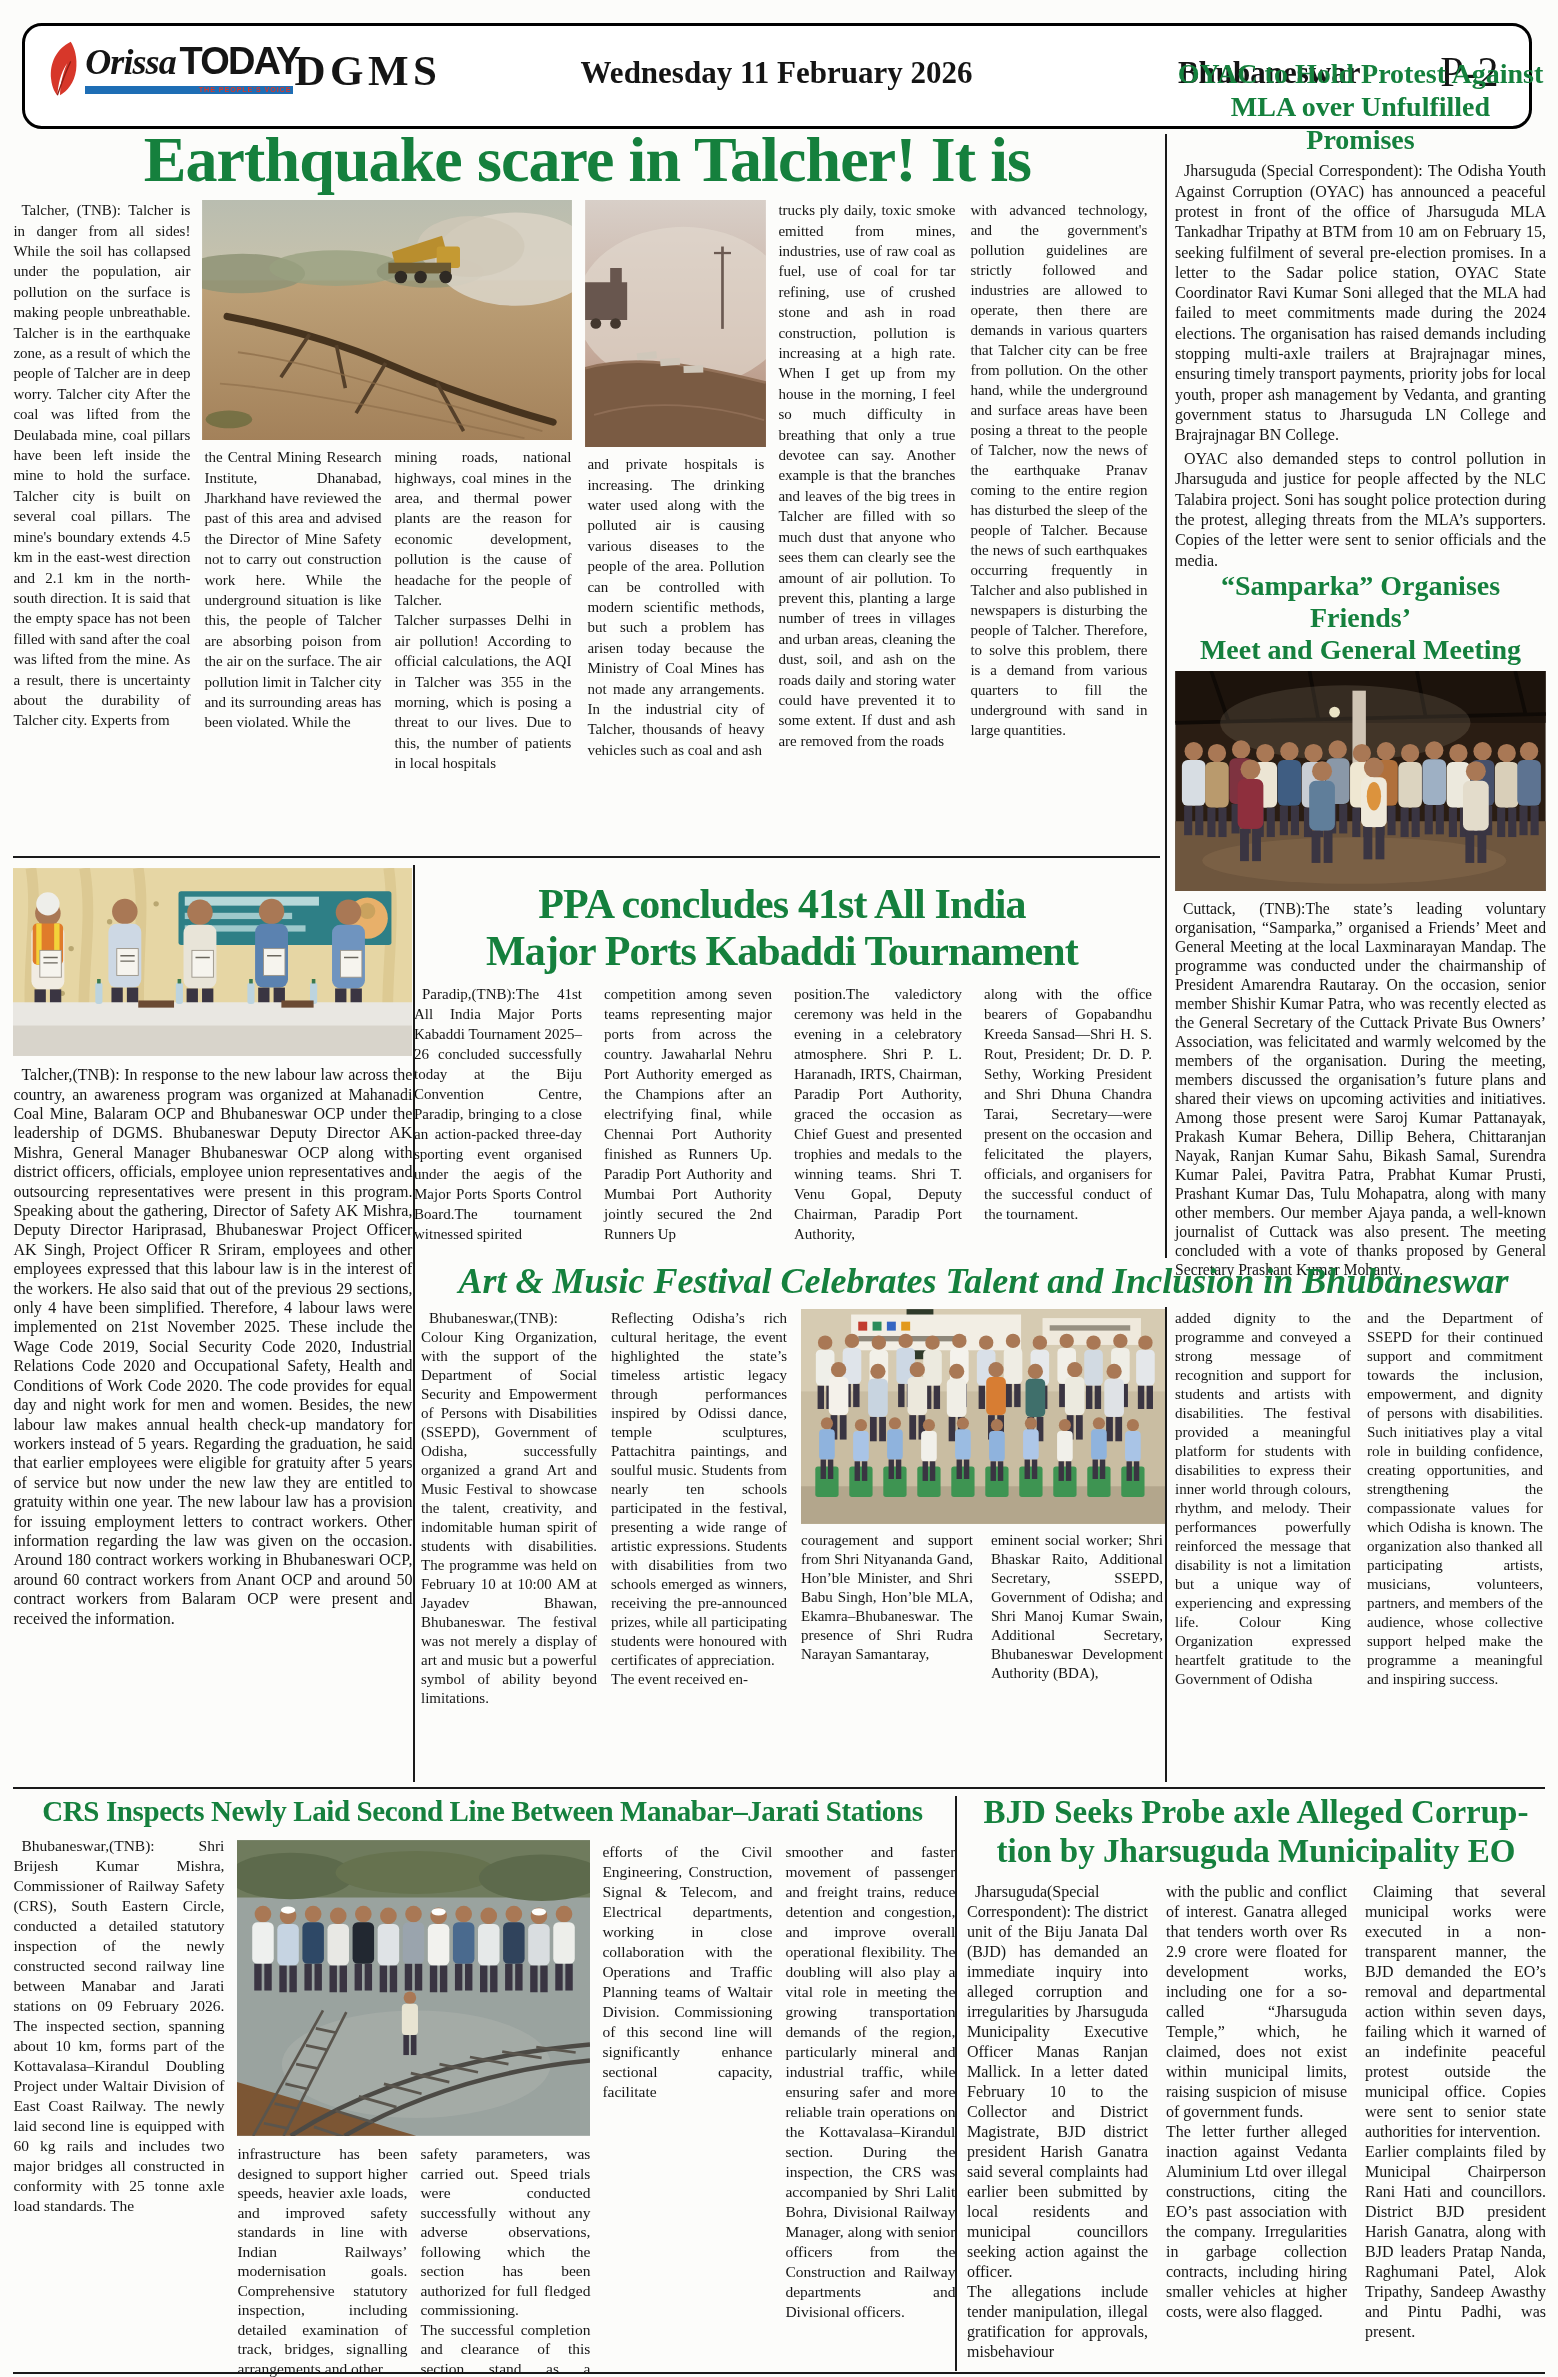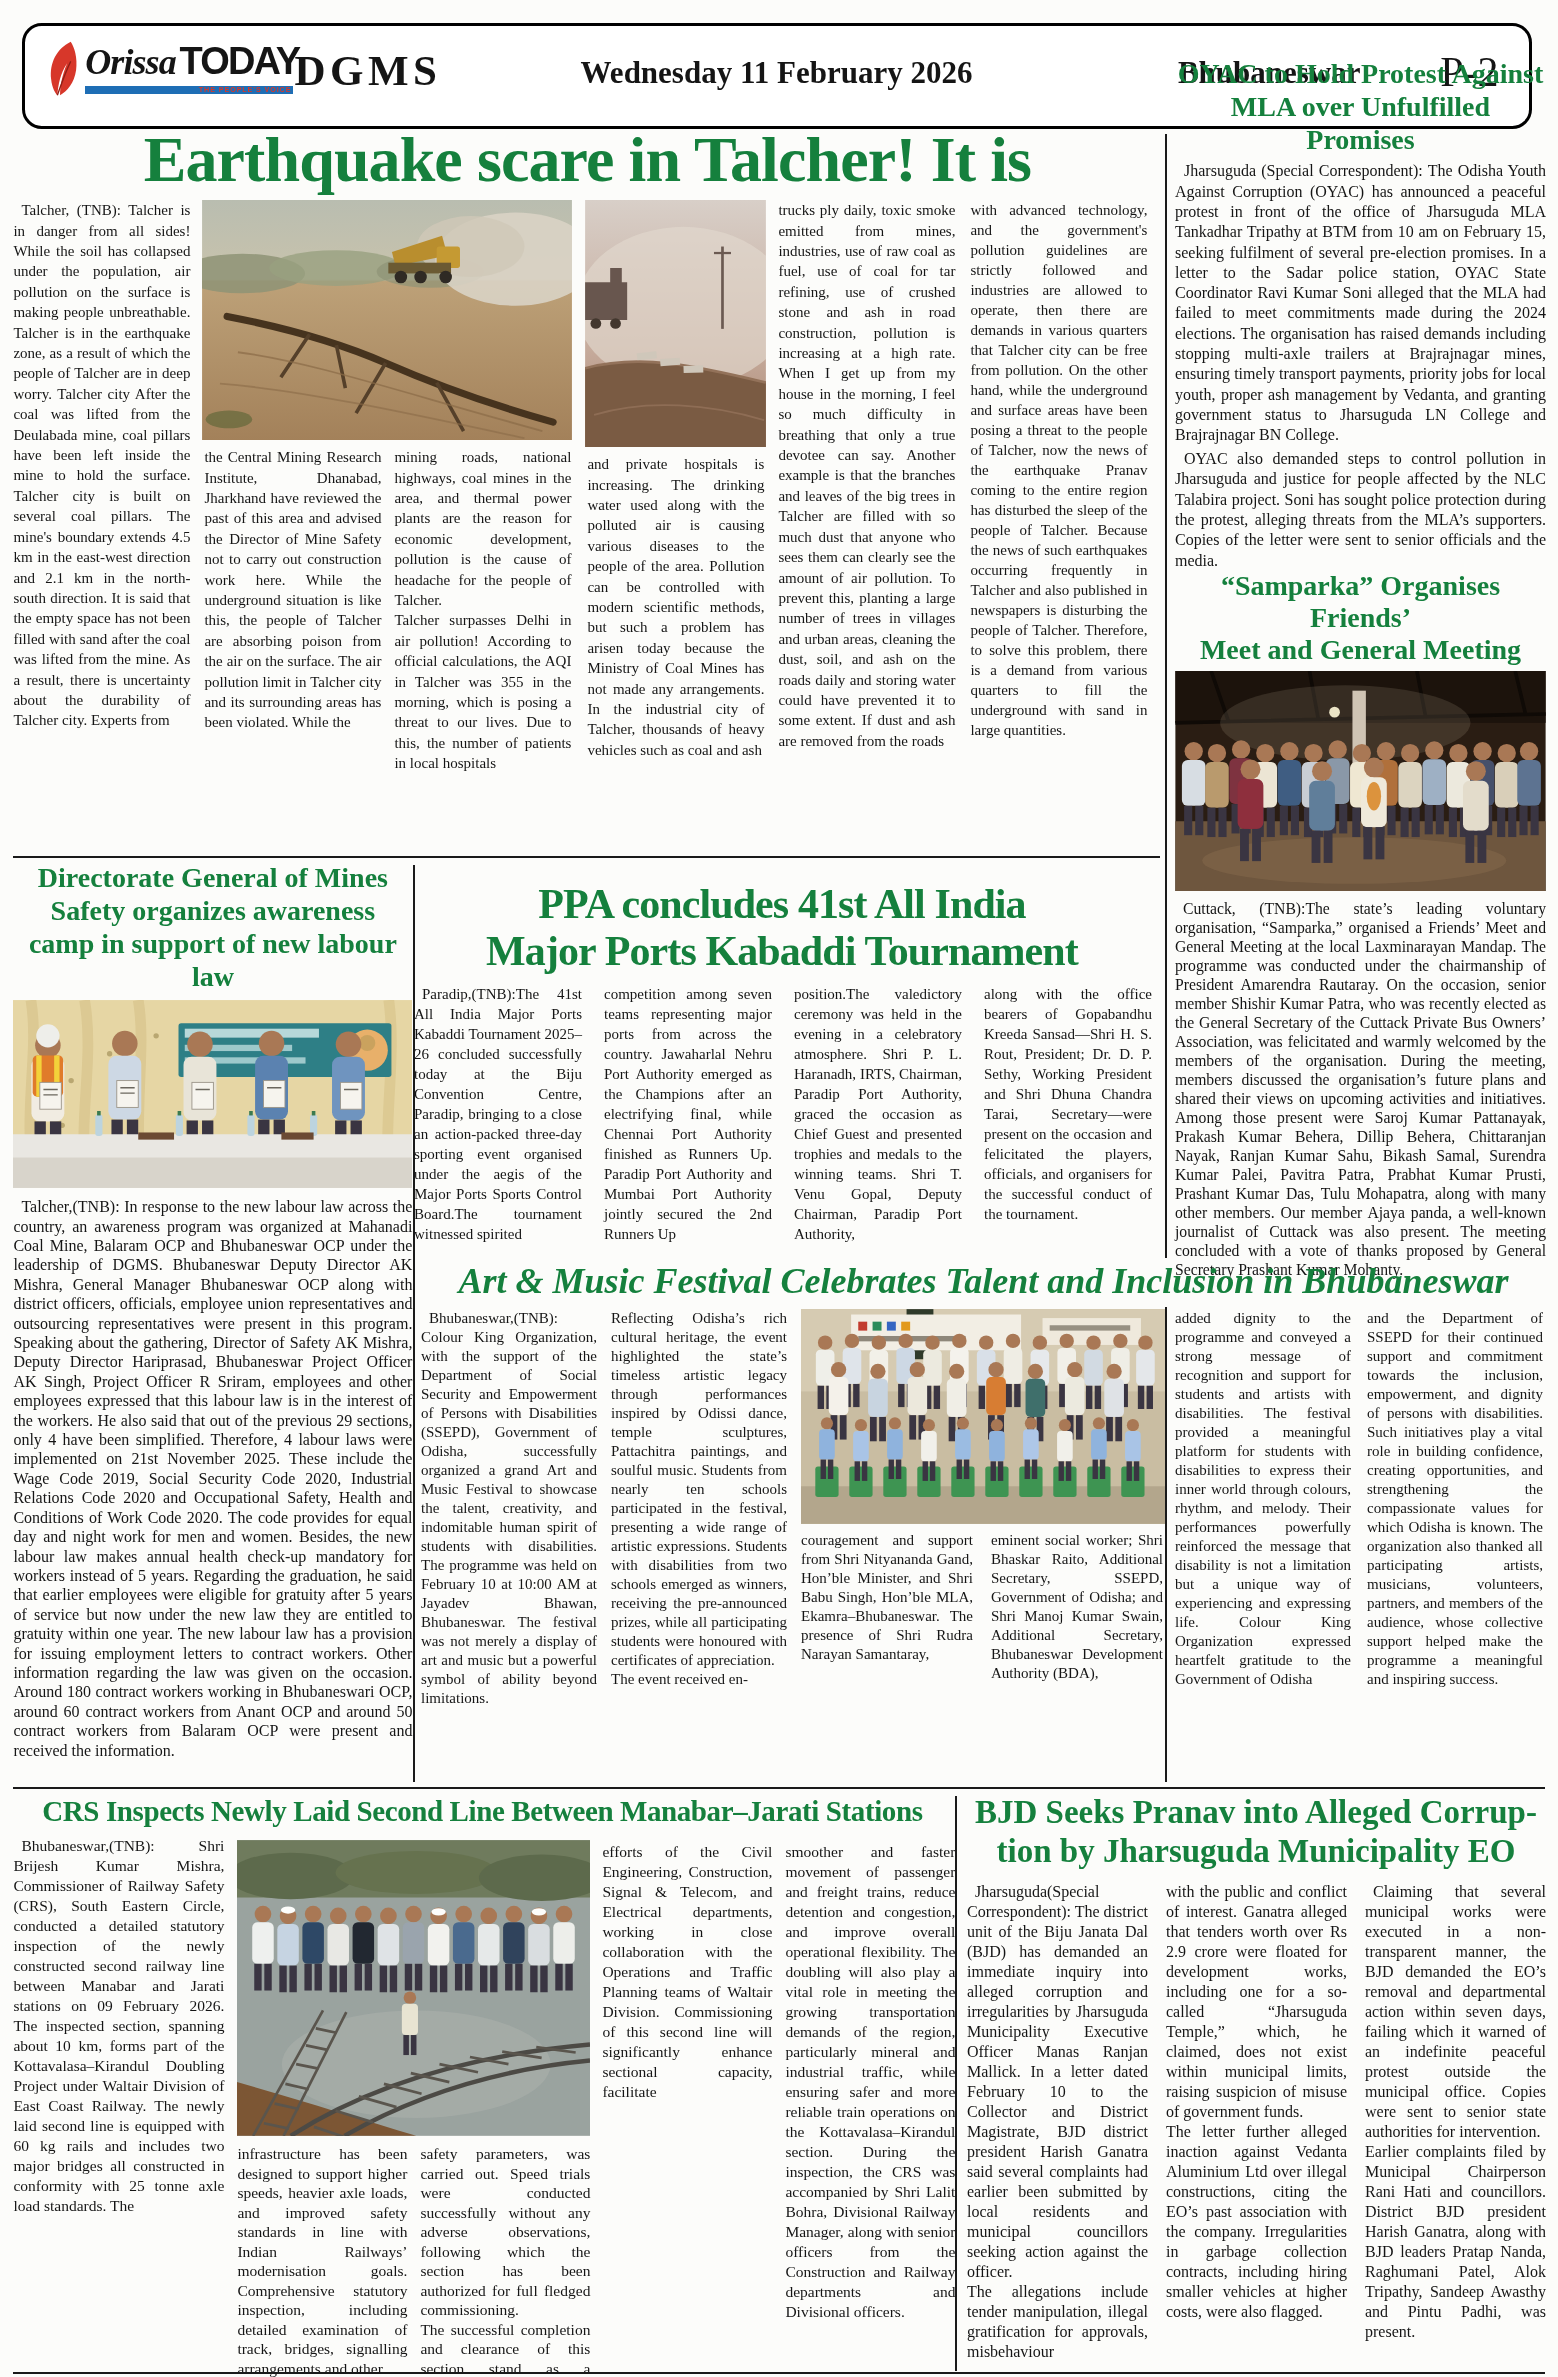--- a/index.html
+++ b/index.html
@@ -211,25 +211,20 @@
         <use href="#man" x="146" y="98" width="36" height="118" style="color:#607e9a"></use>
         <use href="#man" x="204" y="94" width="36" height="118" style="color:#efe9da"></use>
         <use href="#man" x="318" y="98" width="36" height="118" style="color:#e3dccb"></use>
       </g>
       <ellipse cx="222" cy="140" rx="8" ry="16" fill="#d98a2b" opacity="0.9"></ellipse>
     </svg>
     <div class="jtext ind samp-body" style="margin-top:7.2px;">Cuttack, (TNB):The state’s leading voluntary organisation, “Samparka,” organised a Friends’ Meet and General Meeting at the local Laxminarayan Mandap.  The programme was conducted under the chairmanship of President Amarendra Rautaray. On the occasion, senior member Shishir Kumar Patra, who was recently elected as the General Secretary of the Cuttack Private Bus Owners’ Association, was felicitated and warmly welcomed by the members of the organisation. During the meeting, members discussed the organisation’s future plans and shared their views on upcoming activities and initiatives.  Among those present were Saroj Kumar Pattanayak, Prakash Kumar Behera, Dillip Behera, Chittaranjan Nayak, Ranjan Kumar Sahu, Bikash Samal, Surendra Kumar Palei, Pavitra Patra, Prabhat Kumar Prusti, Prashant Kumar Das,  Tulu Mohapatra, along with many other members. Our member Ajaya panda, a well-known journalist of Cuttack was also present. The meeting concluded with a vote of thanks proposed by General Secretary Prashant Kumar Mohanty.</div>
   </section>
 
   <section class="abs" style="left:13.4px; top:861px; width:399px;">
-    <h2 style="margin:0;">
-      <span class="hl dgms-h" style="display:block;">Directorate General of Mines</span>
-      <span class="hl dgms-h" style="display:block;">Safety organizes awareness</span>
-      <span class="hl dgms-h" style="display:block;">camp in support of new labour law</span>
-    </h2>
     <svg class="photo" style="margin-top:7.2px;" width="399" height="188" viewBox="0 0 446 210">
       <rect width="446" height="210" fill="#e6d6a4"></rect>
       <g stroke="#d8c48c" stroke-width="12" opacity="0.7" fill="none">
         <path d="M20,0 C30,60 10,120 24,210"></path>
           <path d="M80,0 C92,70 70,140 84,210"></path>
         <path d="M140,0 C150,60 132,130 146,210"></path>
           <path d="M420,0 C430,70 410,150 424,210"></path>
       </g>
       <g fill="#b9a771">
         <circle cx="40" cy="40" r="3"></circle>
@@ -425,21 +420,21 @@
           <ellipse cx="225" cy="80" rx="8" ry="4" fill="#fdfdfb"></ellipse>
           <ellipse cx="337" cy="80" rx="8" ry="4" fill="#fdfdfb"></ellipse>
         </g>
         <use href="#man" x="180" y="168" width="26" height="72" style="color:#e8e4d2"></use>
       </svg>
     </div>
   </section>
 
   <section class="abs" style="left:967px; top:1793px; width:578px;">
     <h2 style="margin:0;">
-      <span class="hl bjd-h" style="display:block;">BJD Seeks Pranav into Alleged Corrup-</span>
+      <span class="hl bjd-h" style="display:block;">BJD Seeks Probe axle Alleged Corrup-</span>
       <span class="hl bjd-h" style="display:block;">tion by Jharsuguda Municipality EO</span>
     </h2>
     <div style="position:relative; height:494px; margin-top:10.7px;">
       <div class="abs jtext ind bjd-col" style="left:0;">Jharsuguda(Special Correspondent): The district unit of the Biju Janata Dal (BJD) has demanded an immediate inquiry into alleged corruption and irregularities by Jharsuguda Municipality Executive Officer Manas Ranjan Mallick. In a letter dated February 10 to the Collector and District Magistrate, BJD district president Harish Ganatra said several complaints had earlier been submitted by local residents and municipal councillors seeking action against the officer.
 The allegations include tender manipulation, illegal gratification for approvals, misbehaviour</div>
       <div class="abs jtext bjd-col" style="left:199px;">with the public and conflict of interest. Ganatra alleged that tenders worth over Rs 2.9 crore were floated for development works, including one for a so-called “Jharsuguda Temple,” which, he claimed, does not exist within municipal limits, raising suspicion of misuse of government funds.
 The letter further alleged inaction against Vedanta Aluminium Ltd over illegal constructions, citing the EO’s past association with the company. Irregularities in garbage collection contracts, including hiring smaller vehicles at higher costs, were also flagged.</div>
       <div class="abs jtext ind bjd-col" style="left:398px;">Claiming that several municipal works were executed in a non-transparent manner, the BJD demanded the EO’s removal and departmental action within seven days, failing which it warned of an indefinite peaceful protest outside the municipal office. Copies were sent to senior state authorities for intervention.
 Earlier complaints filed by Municipal Chairperson Rani Hati and councillors. District BJD president Harish Ganatra, along with BJD leaders  Pratap Nanda, Raghumani Patel, Alok Tripathy, Sandeep Awasthy and Pintu Padhi, was present.</div>
     </div>

